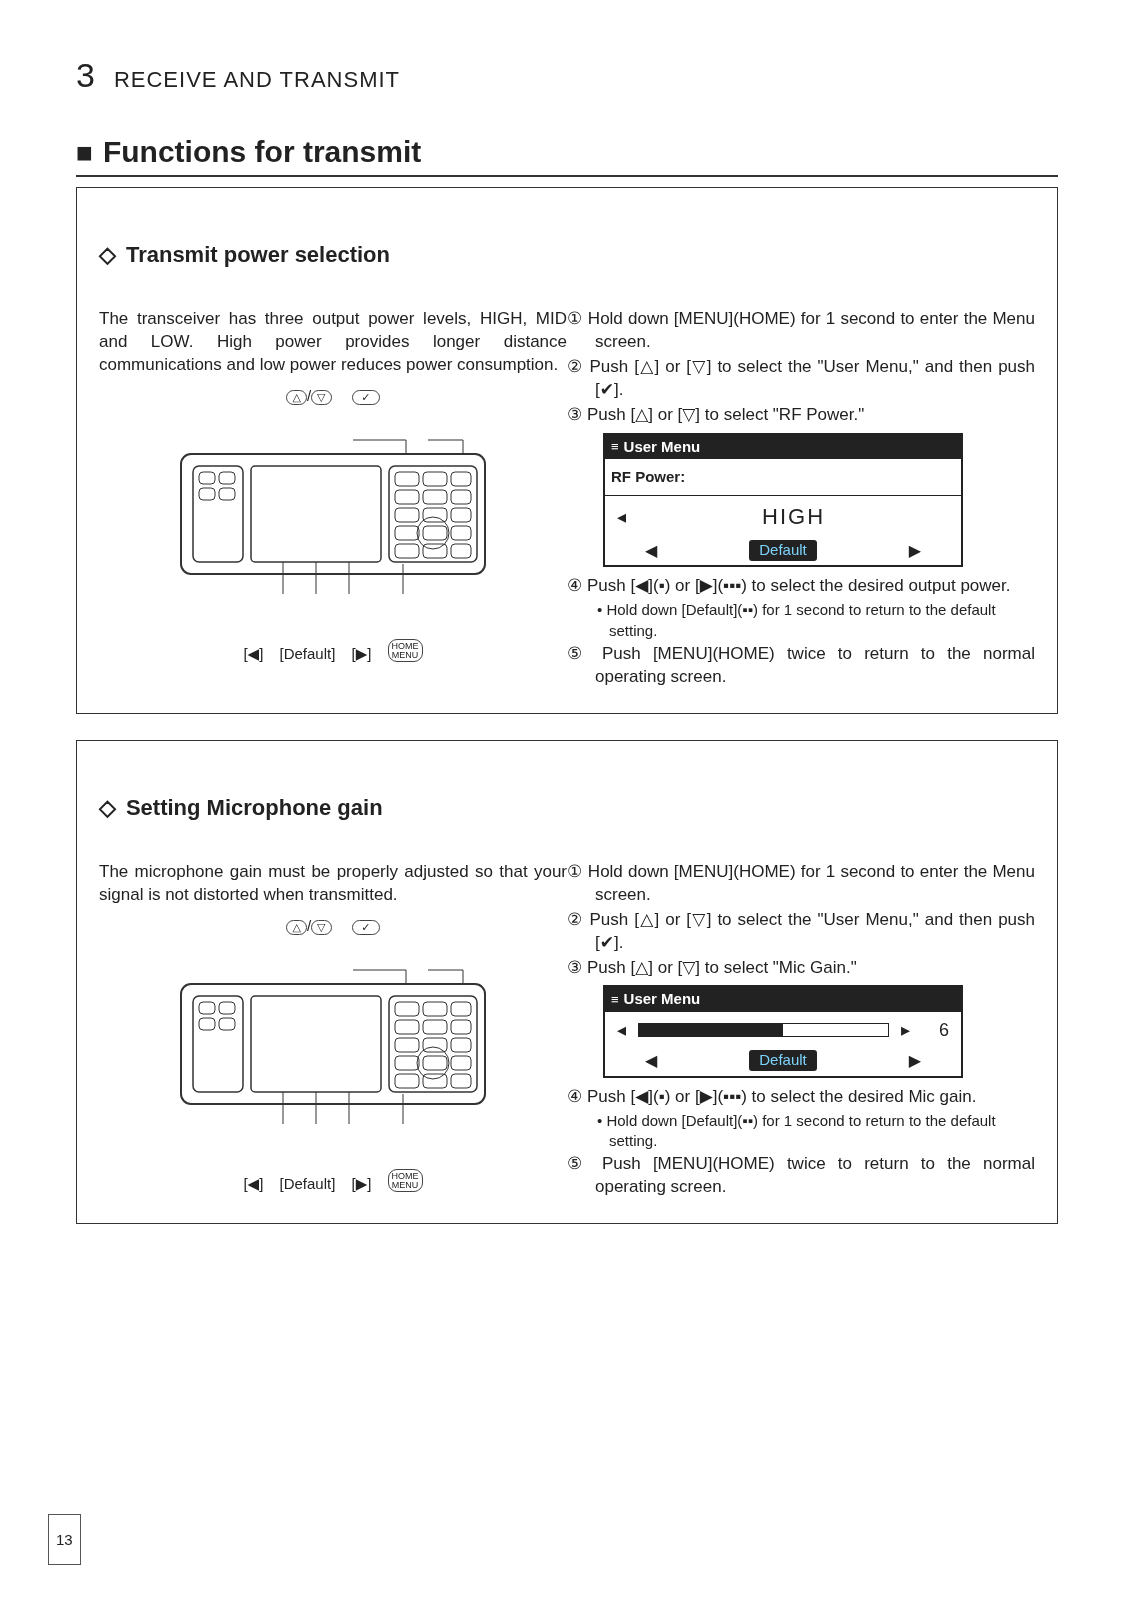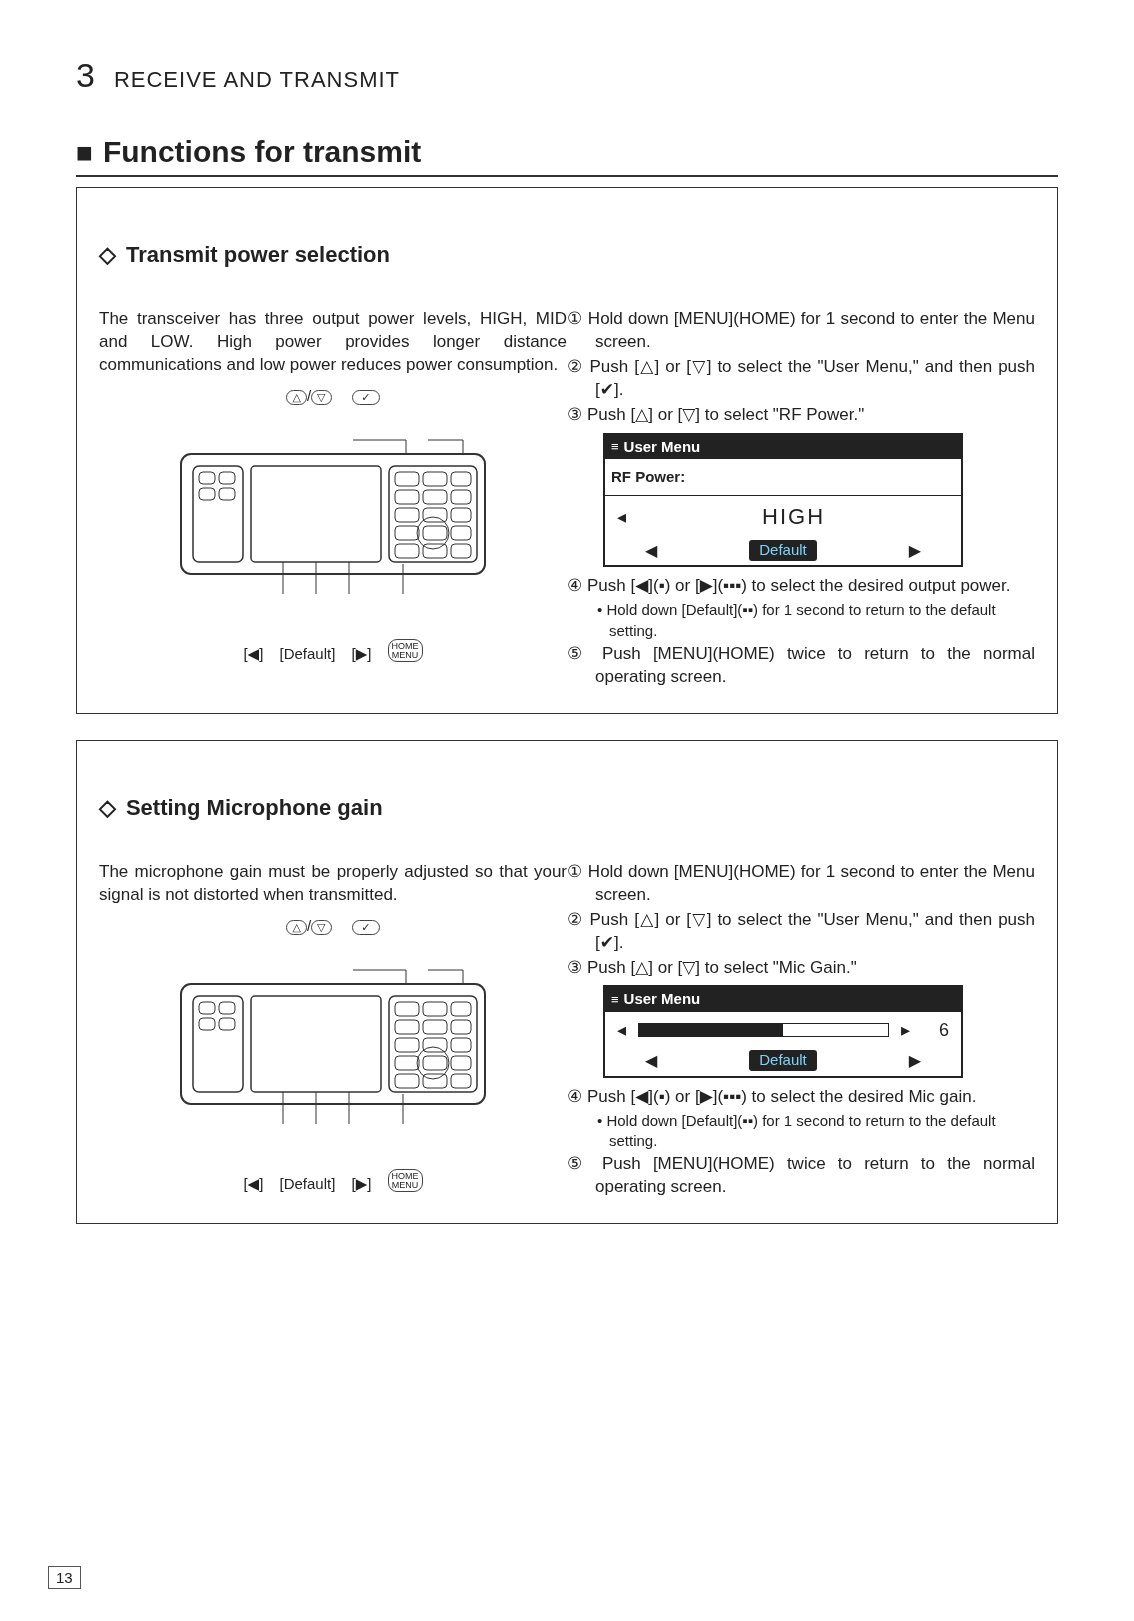--- a/index.html
+++ b/index.html
@@ -148,23 +148,23 @@
   .slider-fill {
     position: absolute;
     left: 0; top: 0; bottom: 0;
     width: 58%;
     background: #222;
   }
 
   .page-num {
     position: absolute;
     left: 48px;
-    bottom: 32px;
+    bottom: 56px;
     border: 1px solid #555;
-    padding: 2px 7px;
+    padding: 16px 7px;
     font-size: 15px;
   }
 </style>
 </head>
 <body>
 
 <div class="header-row">
   <div class="chapter-num">3</div>
   <div class="chapter-title">RECEIVE AND TRANSMIT</div>
 </div>

